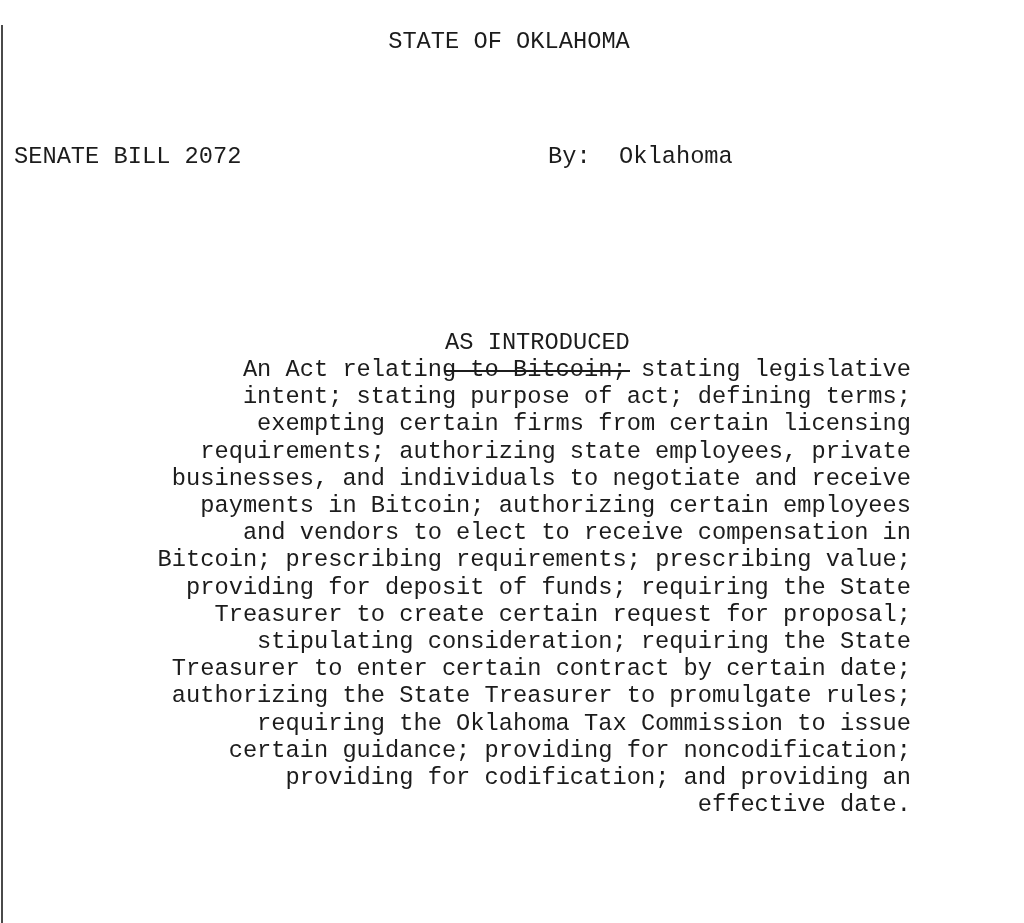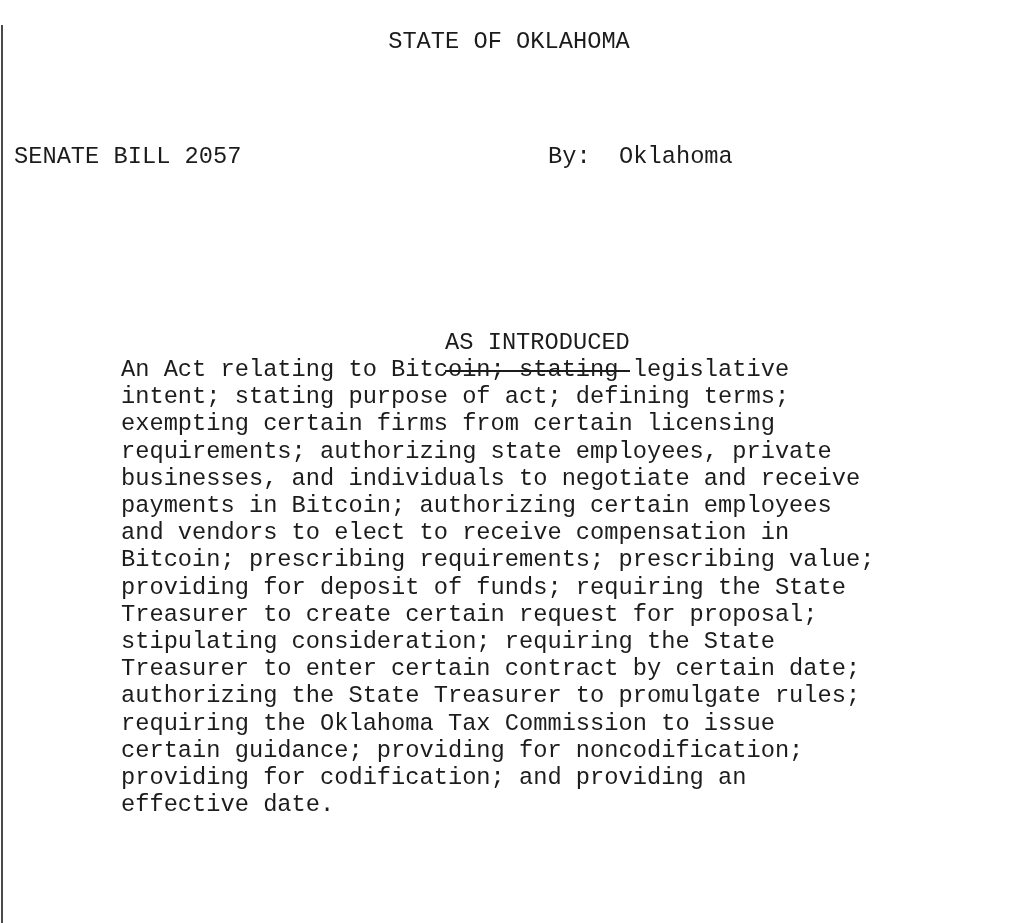--- a/index.html
+++ b/index.html
@@ -58,34 +58,34 @@
     display: inline-block;
     border-bottom: 2px solid var(--text-color);
     padding-bottom: 14px;
   }
   .title-paragraph {
     position: absolute;
     left: 121px;
     top: 356px;
     width: 790px;
     white-space: pre;
-    text-align: left;
+    text-align: right;
   }
 </style>
 </head>
 <body>
 
 <div class="page">
 
   <div class="page-edge"></div>
 
   <div class="center-line state-line">STATE OF OKLAHOMA</div>
 
 
-  <div class="bill-line">SENATE BILL 2057</div>
+  <div class="bill-line">SENATE BILL 2072</div>
 
   <div class="author-line">By:  Oklahoma</div>
 
   <div class="center-line status-line">
     <span class="underlined">AS INTRODUCED</span>
   </div>
 
   <div class="title-paragraph">An Act relating to Bitcoin; stating legislative
 intent; stating purpose of act; defining terms;
 exempting certain firms from certain licensing

